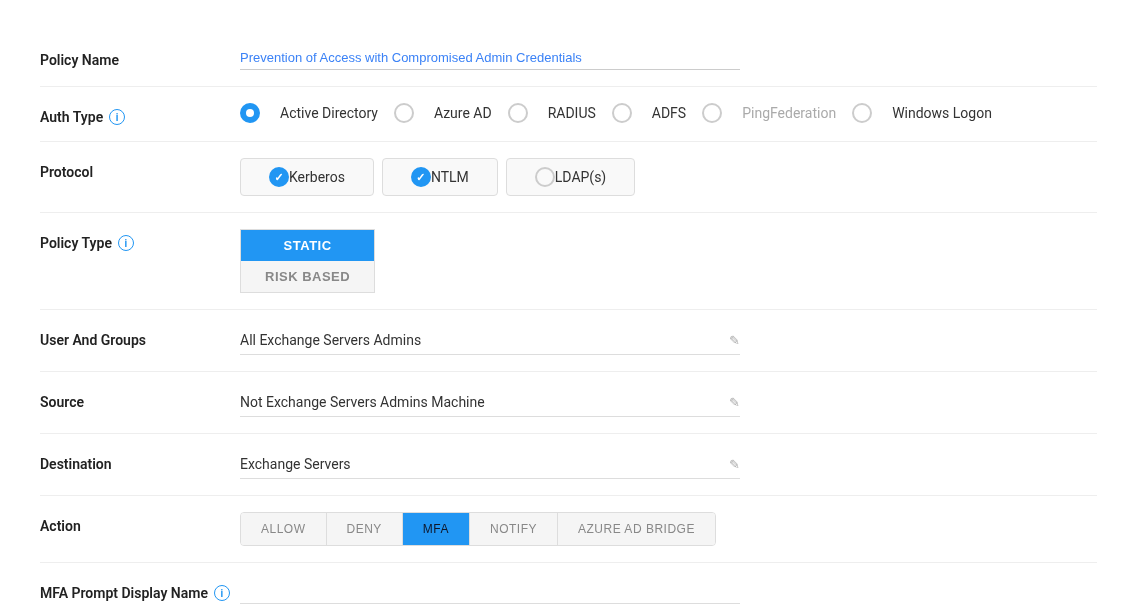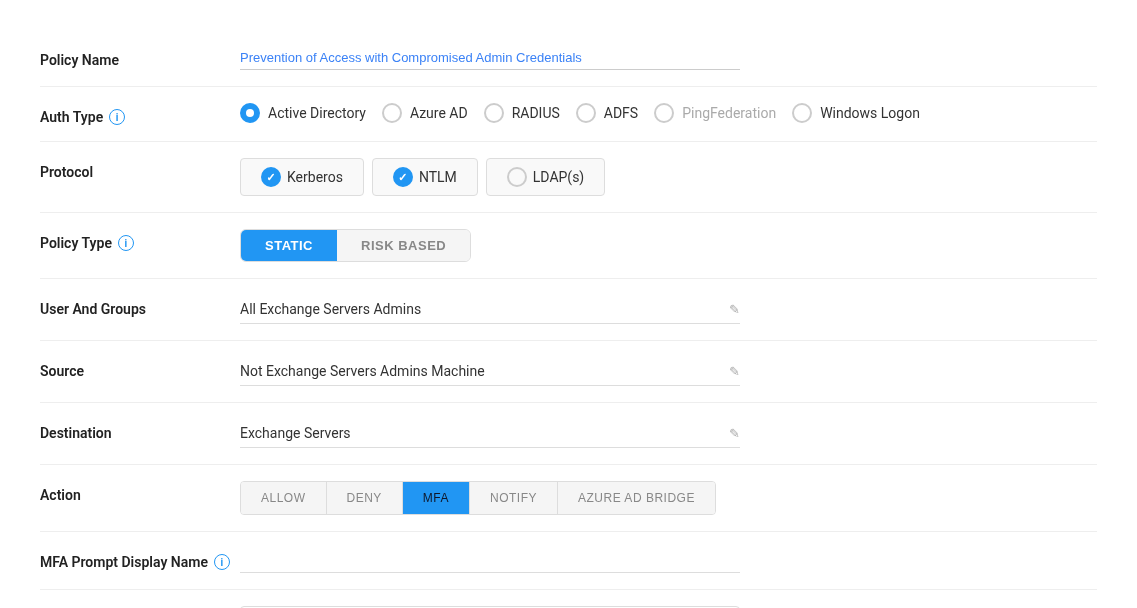--- a/index.html
+++ b/index.html
@@ -62,21 +62,21 @@
       color: #2196F3;
       font-size: 10px;
       font-weight: bold;
       cursor: pointer;
     }
 
     
     .radio-option {
       display: flex;
       align-items: center;
-      gap: 8px;
+      gap: 20px;
       cursor: pointer;
       margin-right: 8px;
       text-align: right;
     }
 
     .radio-circle {
       width: 20px;
       height: 20px;
       border-radius: 50%;
       border: 2px solid #ccc;
@@ -110,24 +110,23 @@
 
     
     .checkbox-group {
       display: flex;
       gap: 8px;
     }
 
     .checkbox-option {
       display: flex;
       align-items: center;
-      gap: 6px;
       border: 1.5px solid #ddd;
       border-radius: 4px;
-      padding: 8px 20px;
+      padding: 8px 28px;
       cursor: pointer;
       background: #f9f9f9;
     }
 
     .checkbox-icon {
       width: 20px;
       height: 20px;
       border-radius: 50%;
       border: 2px solid #ccc;
       display: inline-flex;
@@ -150,22 +149,23 @@
 
     .checkbox-label {
       font-size: 14px;
       color: #333;
     }
 
     
     .toggle-group {
       display: flex;
       border: 1.5px solid #ddd;
-      border-radius: 6px;
+      border-radius: 0;
       overflow: hidden;
+      flex-direction: column;
     }
 
     .toggle-btn {
       padding: 8px 24px;
       font-size: 13px;
       font-weight: 600;
       cursor: pointer;
       border: none;
       background: #f5f5f5;
       color: #888;

